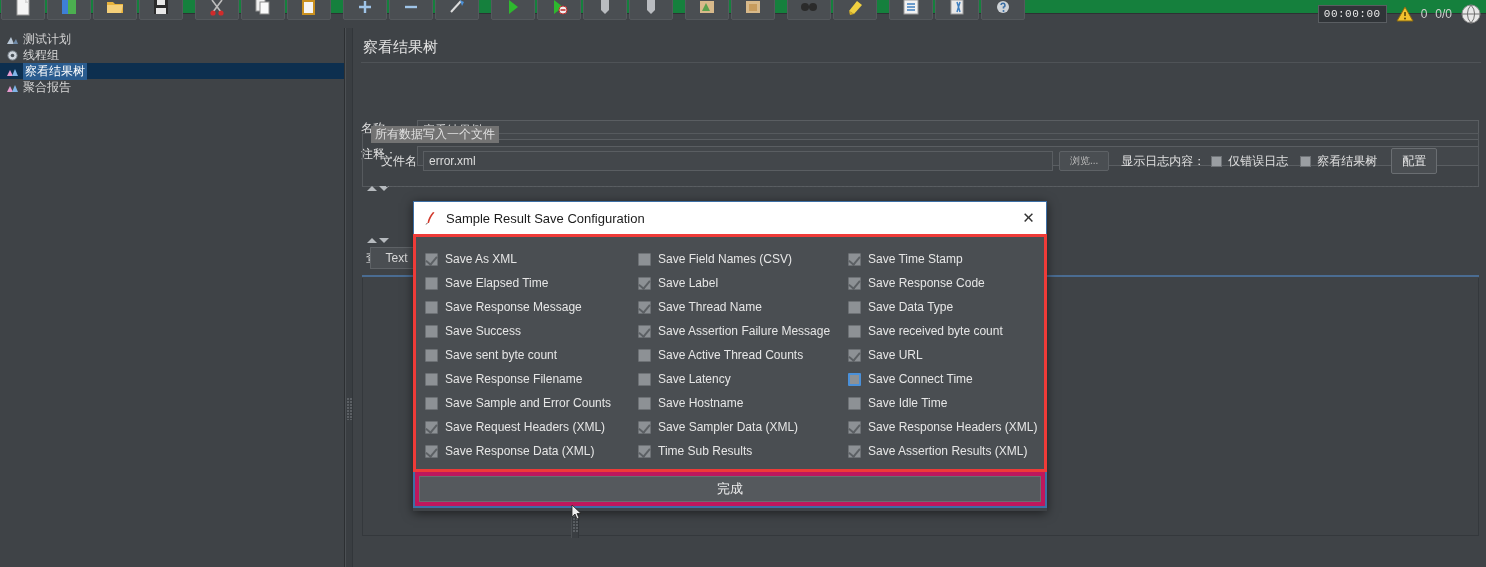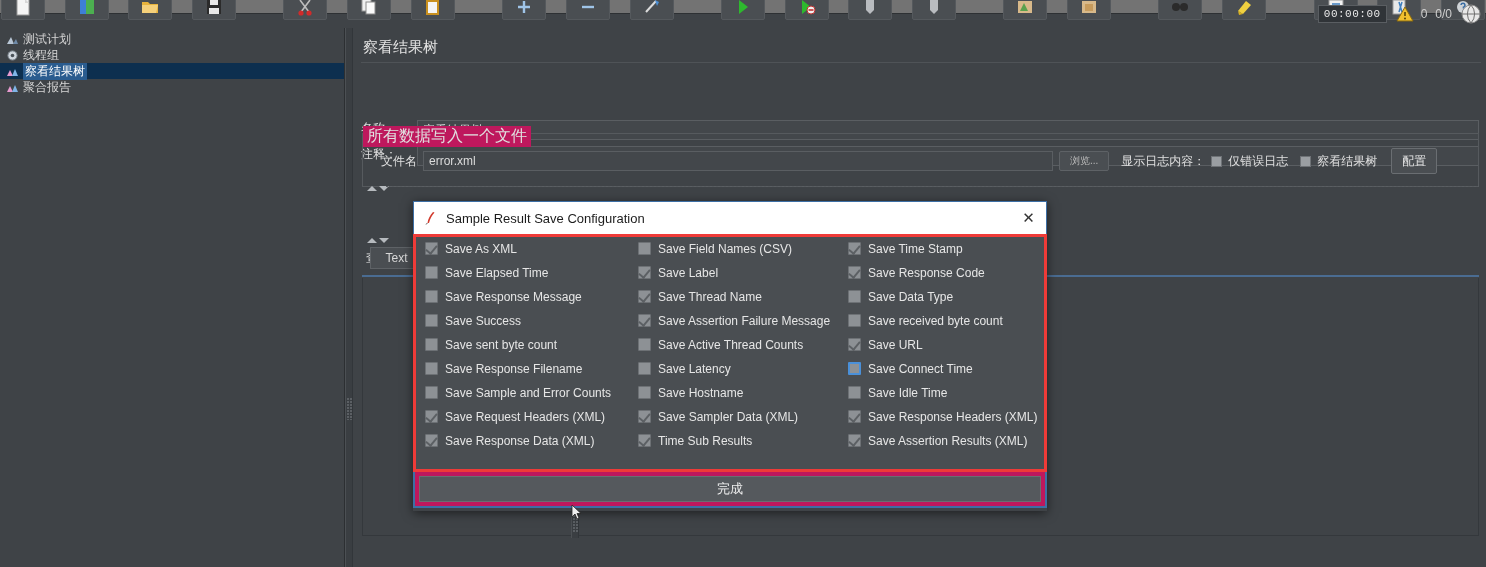--- a/index.html
+++ b/index.html
@@ -7,22 +7,22 @@
     width:1486px; height:567px;
     background:#3c4043;
     font-family:"Liberation Sans", sans-serif;
     overflow:hidden;
   }
   #app { position:relative; width:1486px; height:567px; background:#3f4347; }
 
   
   .toolbar {
     position:absolute; left:0; top:0; width:1486px; height:14px;
-    background:#737373; border-bottom:1px solid #2e3134;
-    display:flex; align-items:center;justify-content:space-between;
+    background:#15803d; border-bottom:1px solid #2e3134;
+    display:flex; align-items:center;
   }
   .tbtn {
     width:44px; height:26px; margin:0 1px;
     background:#4a4e52; border:1px solid #55595d; border-radius:2px;
     display:flex; align-items:center; justify-content:center;
     font-size:14px; line-height:1; color:#dcdcdc; position:relative;
   }
   .tbsep { width:10px; }
   .tb-ico { width:20px; height:20px; display:block; }
 
@@ -80,22 +80,22 @@
     background:#43474b; border:1px solid #5a5e62; color:#dcdcdc;
     font-size:12px; height:20px; line-height:18px; padding:0 5px;
   }
 
   
   .groupbox {
     position:absolute; left:362px; top:133px; width:1117px; height:54px;
     border:1px solid #565a5e;
   }
   .group-legend {
-    position:absolute; left:0; top:-8px; background:#be185d;
-    padding:0 4px; font-size:16px; color:#e0e0e0;
+    position:absolute; left:8px; top:-8px; background:#737373;
+    padding:0 4px; font-size:12px; color:#e0e0e0;
   }
   .smallbtn {
     background:#4a4e52; border:1px solid #5e6266; color:#b8b8b8;
     font-size:10px; height:20px; padding:0 10px; border-radius:2px;
   }
   .cfgbtn {
     background:#4a4e52; border:1px solid #6a6e72; color:#e6e6e6;
     font-size:12px; height:26px; padding:0 10px; border-radius:2px;
   }
   .cbk {
@@ -153,21 +153,21 @@
   .dlg-close {
     position:absolute; right:9px; top:8px; width:17px; height:17px;
     color:#333; font-size:15px; line-height:16px; text-align:center;
   }
   .dlg-body {
     border:3px solid #ef3b38; border-top:3px solid #ef3b38;
     background:#4a4e52; padding:5px 9px 7px 9px;
     height:238px; overflow:hidden;
   }
   .cb-grid { display:grid; grid-template-columns:213px 210px 200px; row-gap:0px; }
-  .cbrow { height:24px; display:flex; align-items:flex-start; gap:7px; }
+  .cbrow { height:24px; display:flex; align-items:flex-end; gap:7px; }
   .cbox {
     width:13px; height:13px; flex:0 0 13px;
     background:#8d9195; border:1px solid #6d7175; border-radius:1px;
     position:relative;
   }
   .cbox.focus { border:2px solid #4a90d9; background:#8d9195; }
   .cbox.on::after {
     content:""; position:absolute; left:2px; top:0px;
     width:5px; height:9px; border:solid #5c6064;
     border-width:0 2px 2px 0; transform:rotate(40deg);

